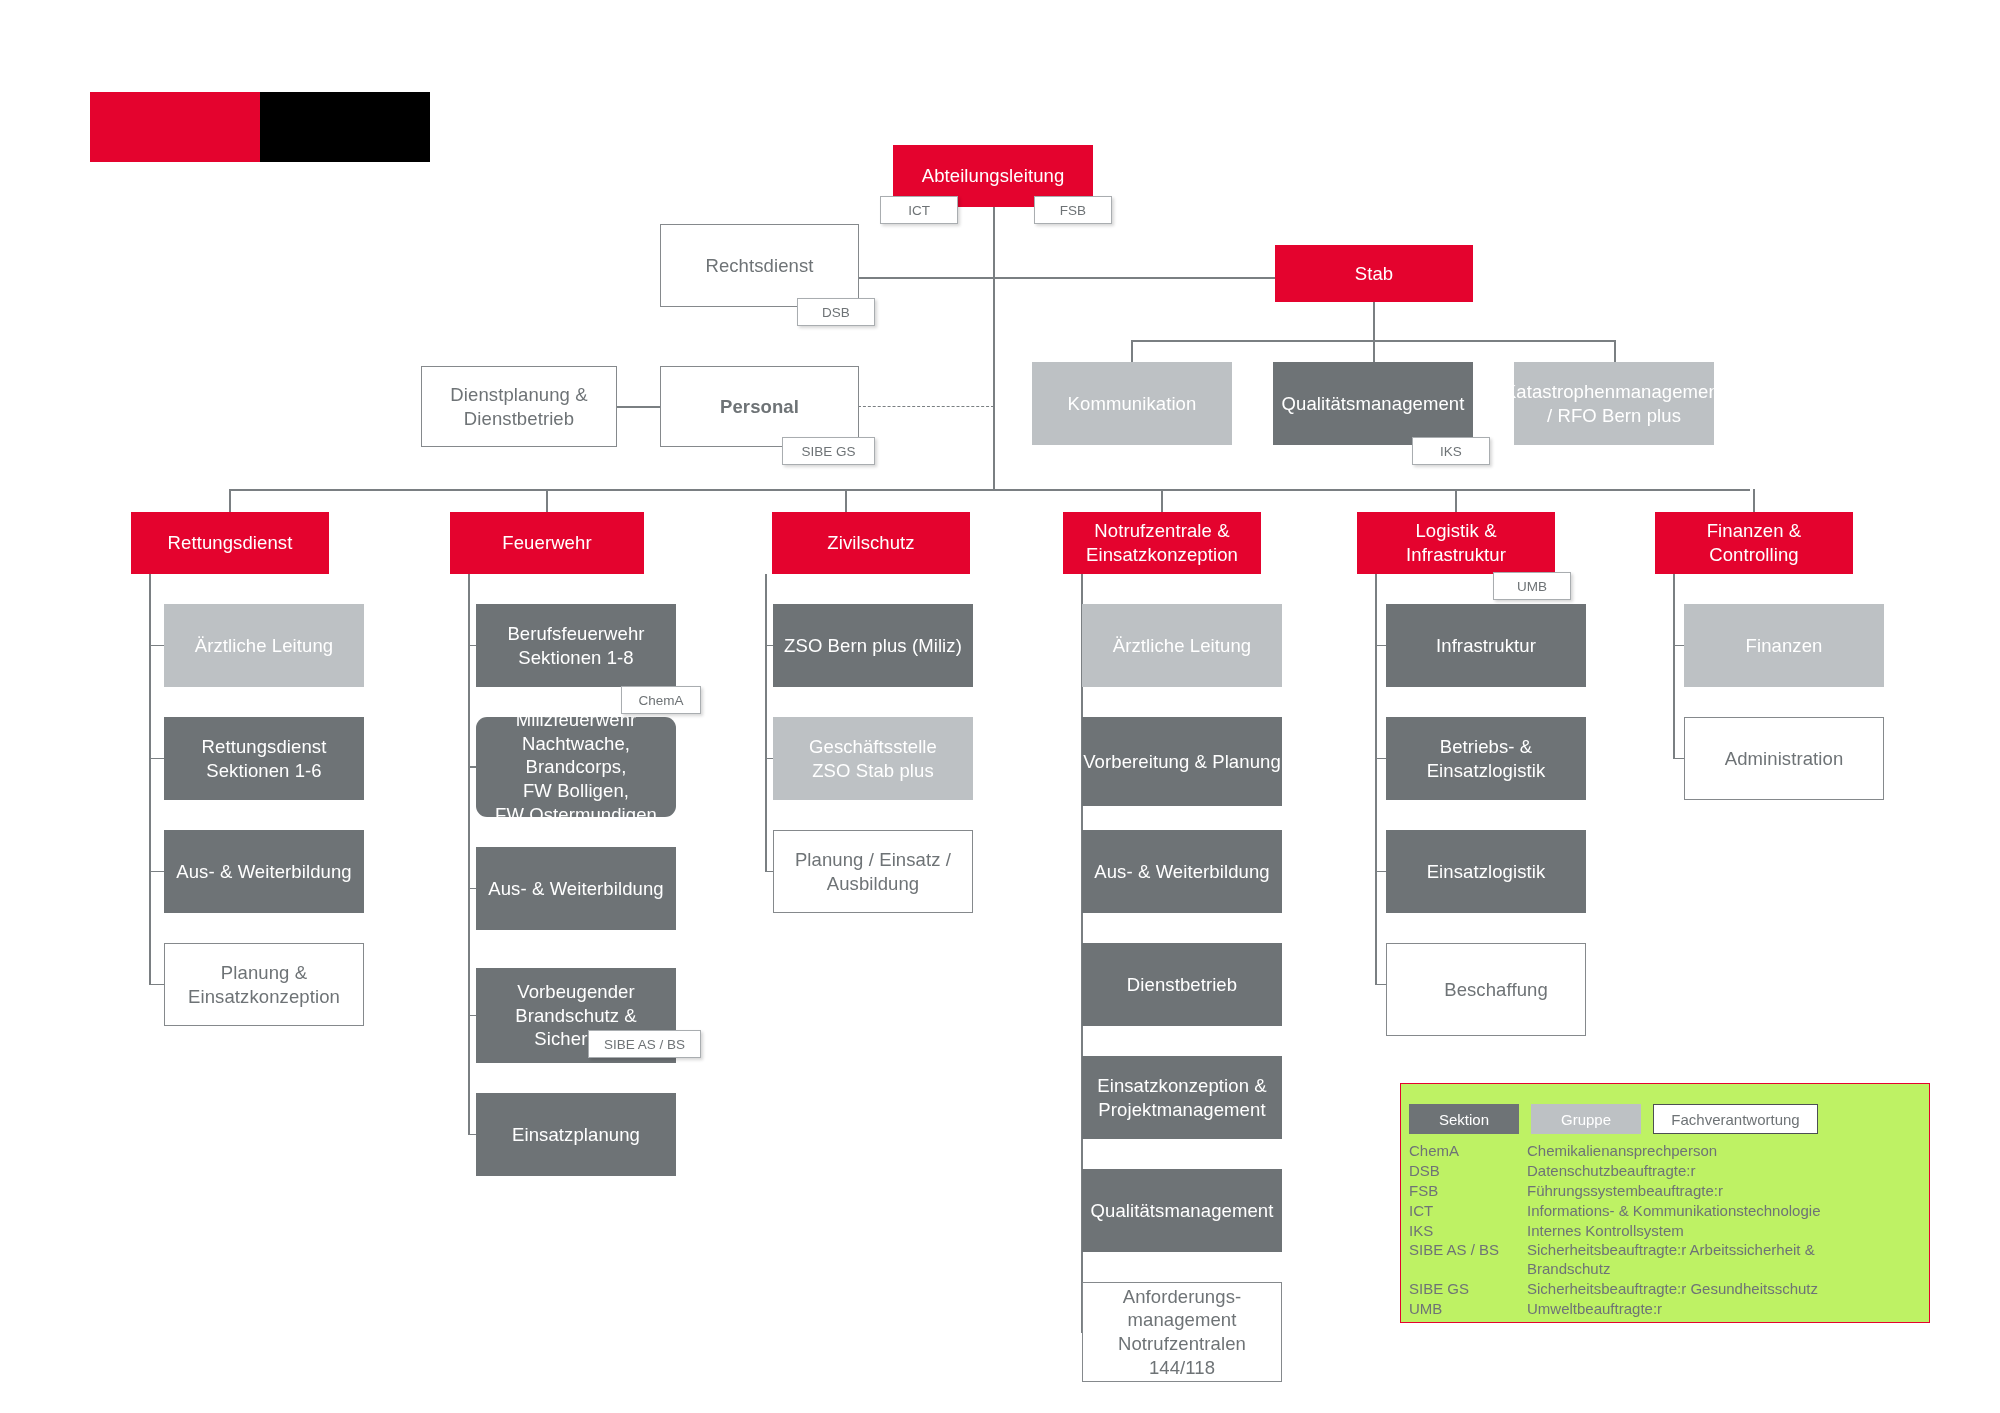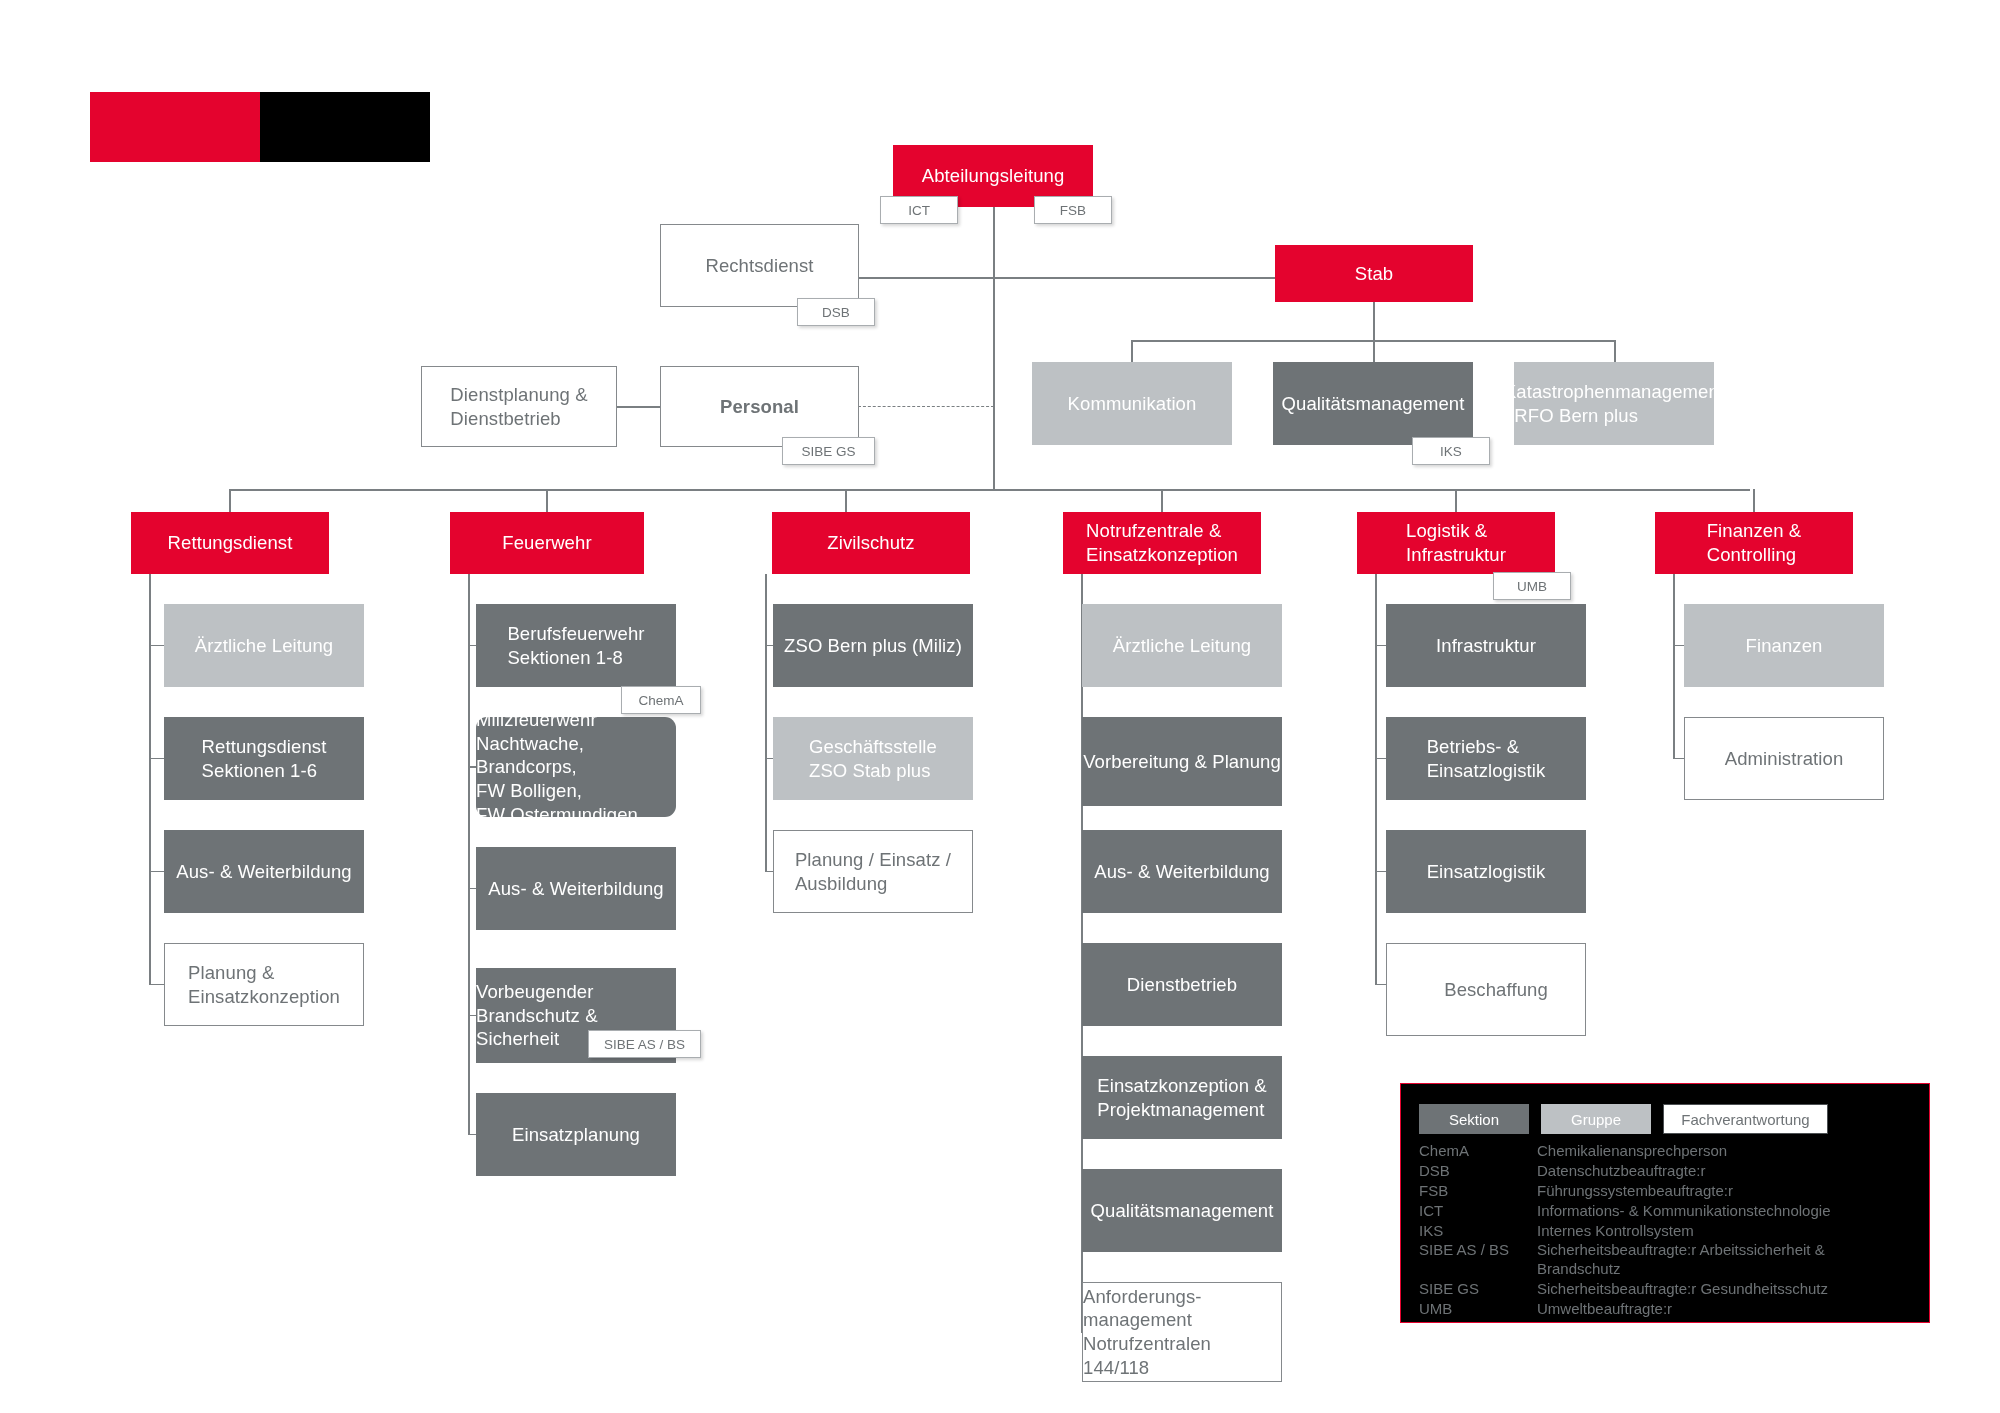--- a/index.html
+++ b/index.html
@@ -16,20 +16,21 @@
     overflow:hidden;
   }
 
   
   .node{
     position:absolute;
     box-sizing:border-box;
     display:flex;
     align-items:center;
     justify-content:center;
+    text-align:center;
     line-height:1.28;
     letter-spacing:.1px;
     white-space:pre-line;
     z-index:3;
   }
   .t-red{   background:#E4032E; color:#ffffff; font-size:18.5px; }
   .t-sektion{ background:#6E7376; color:#ffffff; font-size:18.5px; }
   .t-gruppe{  background:#BDC1C4; color:#ffffff; font-size:18.5px; }
   .t-fach{    background:#ffffff; color:#6E7376; font-size:18.5px; border:1.4px solid #85898C; }
   .t-plain{   background:#ffffff; color:#6E7376; font-size:18.5px; border:1.4px solid #85898C; }
@@ -69,24 +70,24 @@
   #flagbar{ position:absolute; left:90px; top:92px; width:340px; height:70px; display:flex; z-index:8;}
   #flagbar .fr{ flex:1; background:#E4032E; }
   #flagbar .fb{ flex:1; background:#000000; }
 
   
   #legend{
     position:absolute;
     left:1400px; top:1083px;
     width:530px; height:240px;
     border:1.8px solid #E4032E;
-    background:#000000;
+    background:#bef264;
     box-sizing:border-box;
     z-index:5;
-    padding:14px 12px;
+    padding:14px 2px;
   }
   #legend .swatches{ display:flex; align-items:center; gap:12px; margin:6px 0 8px 6px; }
   #legend .sw{
     height:30px; display:flex; align-items:center; justify-content:center;
     font-size:15px; box-sizing:border-box;
   }
   #legend .sw.sektion{ width:110px; background:#6E7376; color:#ffffff; }
   #legend .sw.gruppe{  width:110px; background:#BDC1C4; color:#ffffff; }
   #legend .sw.fach{    width:165px; background:#ffffff; color:#6E7376; border:1.6px solid #4C5053; }
 

